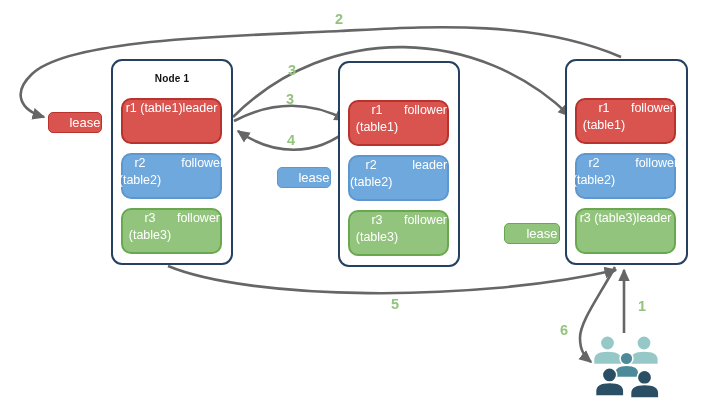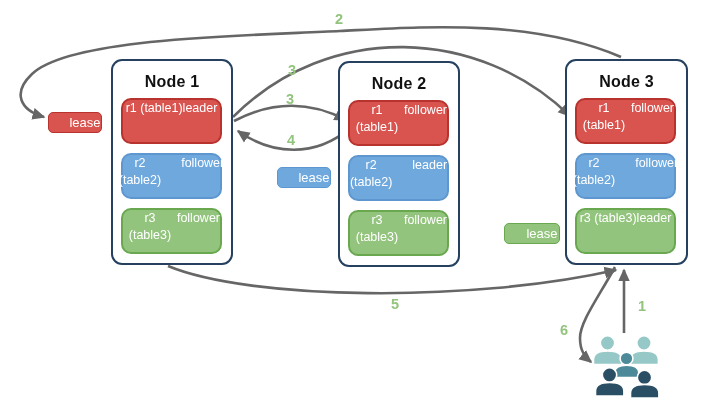--- a/index.html
+++ b/index.html
@@ -12,21 +12,21 @@
   .ahfill{fill:var(--arrow);}
 
   .node{
     position:absolute;width:122px;height:206px;background:#fff;
     border:2px solid var(--node-border);border-radius:11px;box-sizing:border-box;
   }
   #node1{left:111px;top:59px;}
   #node2{left:338px;top:61px;}
   #node3{left:565px;top:59px;width:123px;}
   .node-title{
-    text-align:center;font-weight:bold;font-size:16px;color:#111;margin-top:12px;
+    text-align:center;font-weight:bold;font-size:10px;color:#111;margin-top:12px;
     letter-spacing:.2px;
   }
   .replica{
     position:absolute;left:8px;width:101px;height:46px;border-radius:10px;
     color:#fff;font-size:12.5px;text-align:center;display:flex;flex-direction:row;
     justify-content:center;line-height:1.32;box-sizing:border-box;
   }
   .replica.pos1{top:37px;}
   .replica.pos2{top:92px;}
   .replica.pos3{top:147px;}
@@ -113,37 +113,35 @@
       <span>r2 (table2)</span>
       <span>follower</span>
     </div>
     <div class="replica green pos3">
       <span>r3 (table3)</span>
       <span>follower</span>
     </div>
   </div>
 
   <div class="node" id="node2">
-    <div class="node-title">Node 2</div>
     <div class="replica red pos1">
       <span>r1 (table1)</span>
       <span>follower</span>
     </div>
     <div class="replica blue pos2">
       <span>r2 (table2)</span>
       <span>leader</span>
     </div>
     <div class="replica green pos3">
       <span>r3 (table3)</span>
       <span>follower</span>
     </div>
   </div>
 
   <div class="node" id="node3">
-    <div class="node-title">Node 3</div>
     <div class="replica red pos1">
       <span>r1 (table1)</span>
       <span>follower</span>
     </div>
     <div class="replica blue pos2">
       <span>r2 (table2)</span>
       <span>follower</span>
     </div>
     <div class="replica green pos3">
       <span>r3 (table3)</span>

